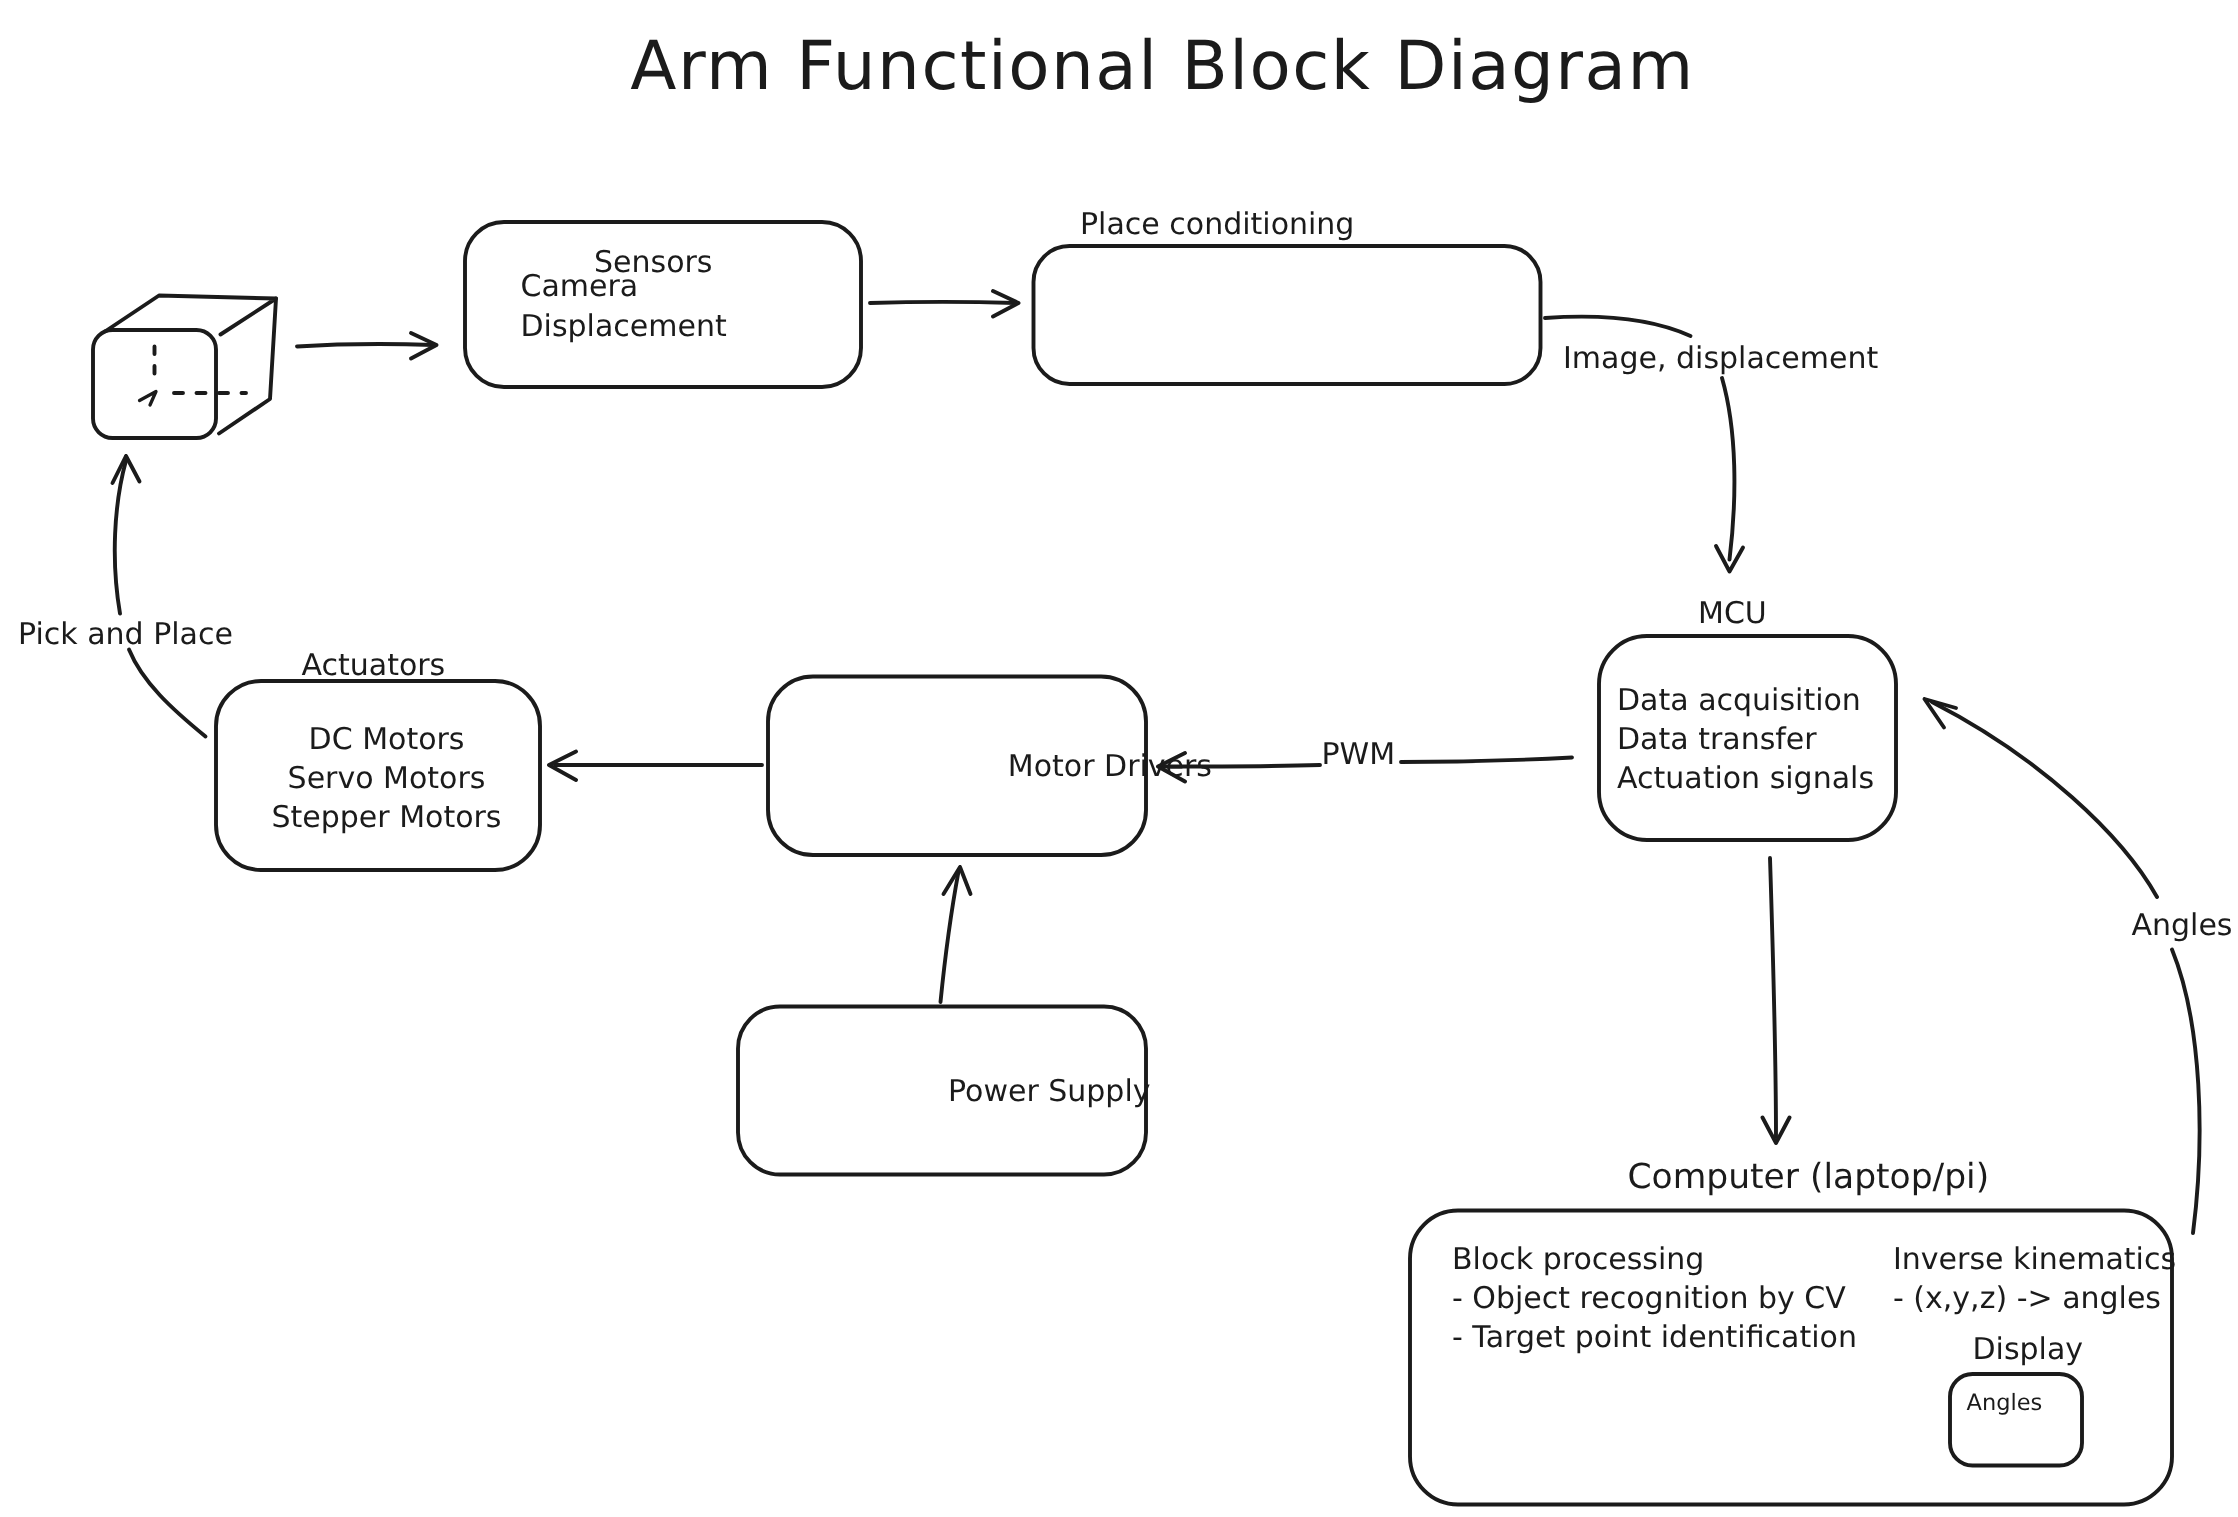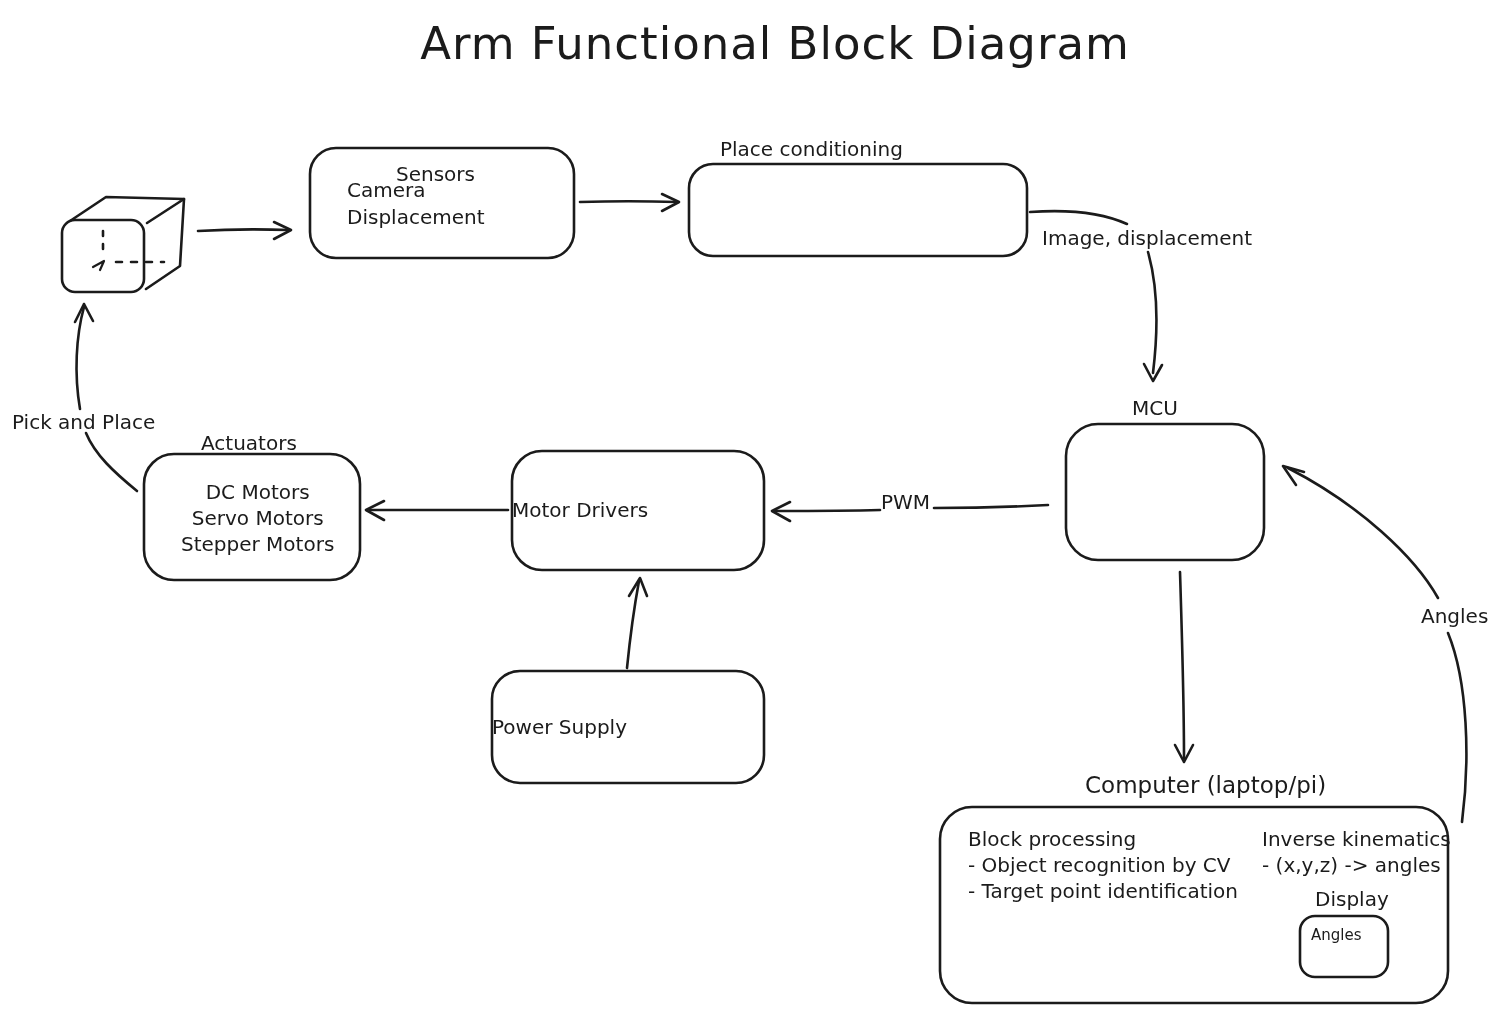--- a/index.html
+++ b/index.html
@@ -11,21 +11,21 @@
     color:#1b1b1b;
     overflow:hidden;
   }
   svg.diagram{position:absolute;left:0;top:0;}
   .lbl{position:absolute;white-space:pre-line;line-height:26px;font-size:20px;color:#1b1b1b;}
   .title{
     left:300px;top:14px;width:950px;
     text-align:center;font-size:45px;line-height:60px;
     letter-spacing:1px;font-weight:500;
   }
-  .center{text-align:left;}
+  .center{text-align:right;padding-left:44px;}
 </style>
 </head>
 <body>
 
 <div class="canvas">
 
   <svg class="diagram" width="1492" height="1011" viewBox="0 0 1492 1011" fill="none" stroke="#1b1b1b" stroke-width="2.6" stroke-linecap="round" stroke-linejoin="round">
 
     <g>
       <rect x="62" y="220" width="82" height="72" rx="13"></rect>
@@ -106,20 +106,23 @@
 
   <div class="lbl" style="left:396px;top:121px;margin-top:40px;">Sensors</div>
   <div class="lbl" style="left:347px;top:177px;line-height:27px;">Camera
 Displacement</div>
 
   <div class="lbl" style="left:720px;top:136px;">Place conditioning</div>
 
   <div class="lbl" style="left:1042px;top:225px;">Image, displacement</div>
 
   <div class="lbl" style="left:1132px;top:395px;">MCU</div>
+  <div class="lbl" style="left:1078px;top:453px;">Data acquisition
+Data transfer
+Actuation signals</div>
 
   <div class="lbl" style="left:881px;top:489px;">PWM</div>
 
   <div class="lbl" style="left:201px;top:430px;">Actuators</div>
   <div class="lbl" style="left:181px;top:479px;text-align:center;">DC Motors
 Servo Motors
 Stepper Motors</div>
 
   <div class="lbl" style="left:12px;top:409px;">Pick and Place</div>
 

